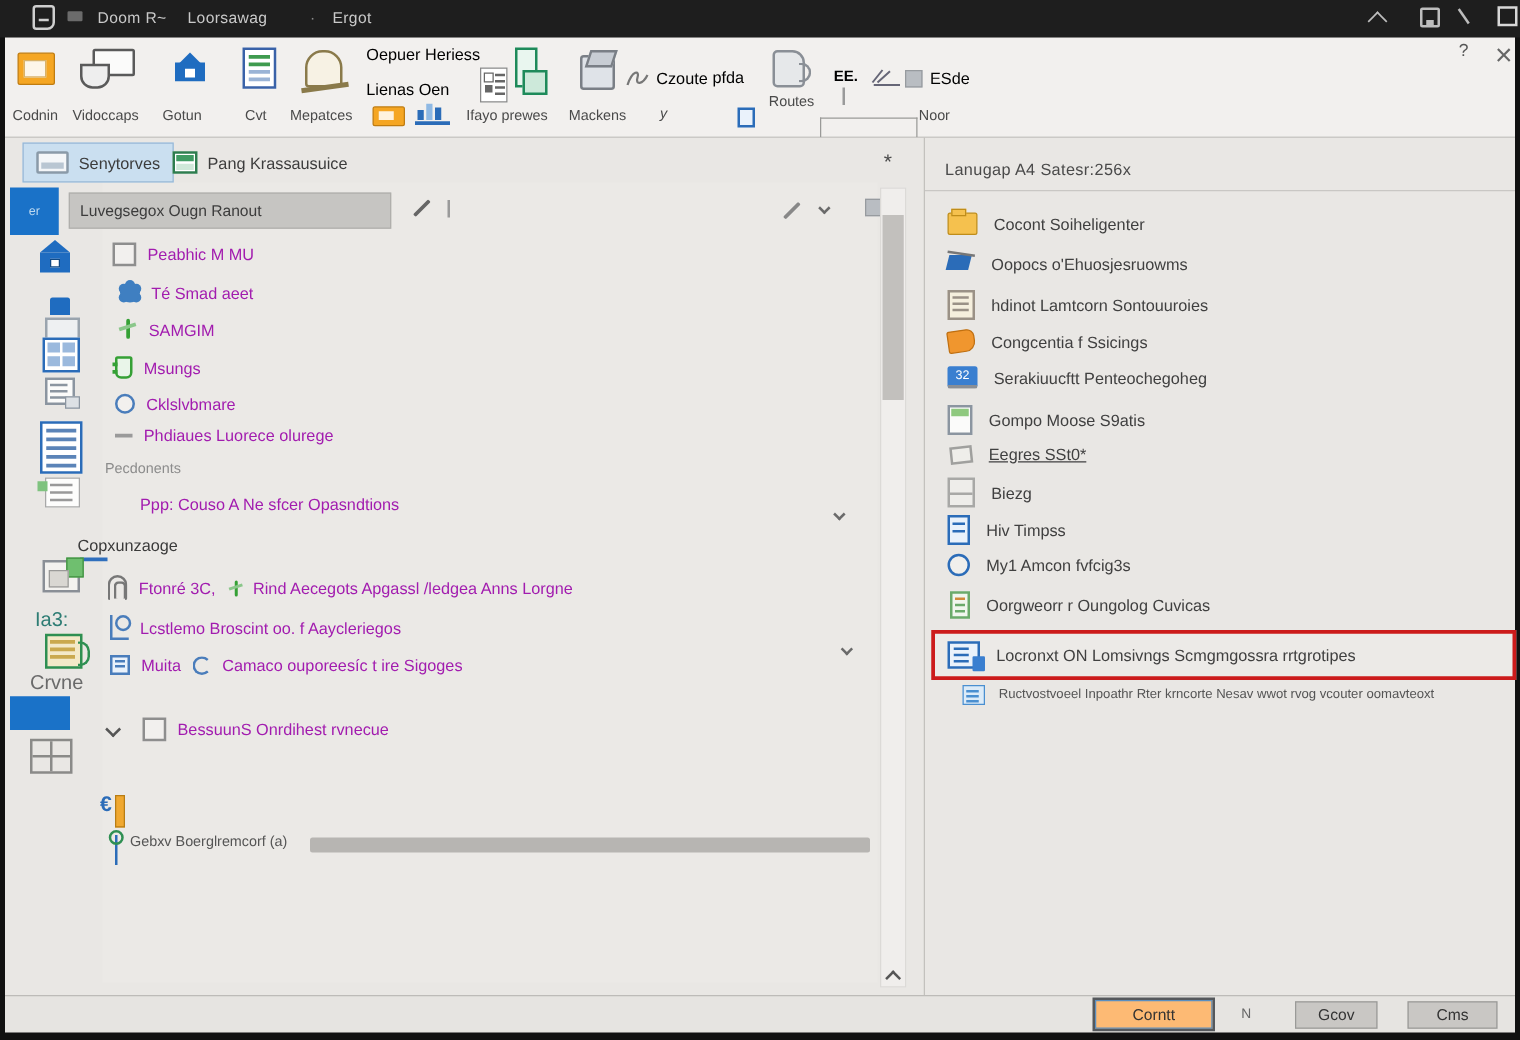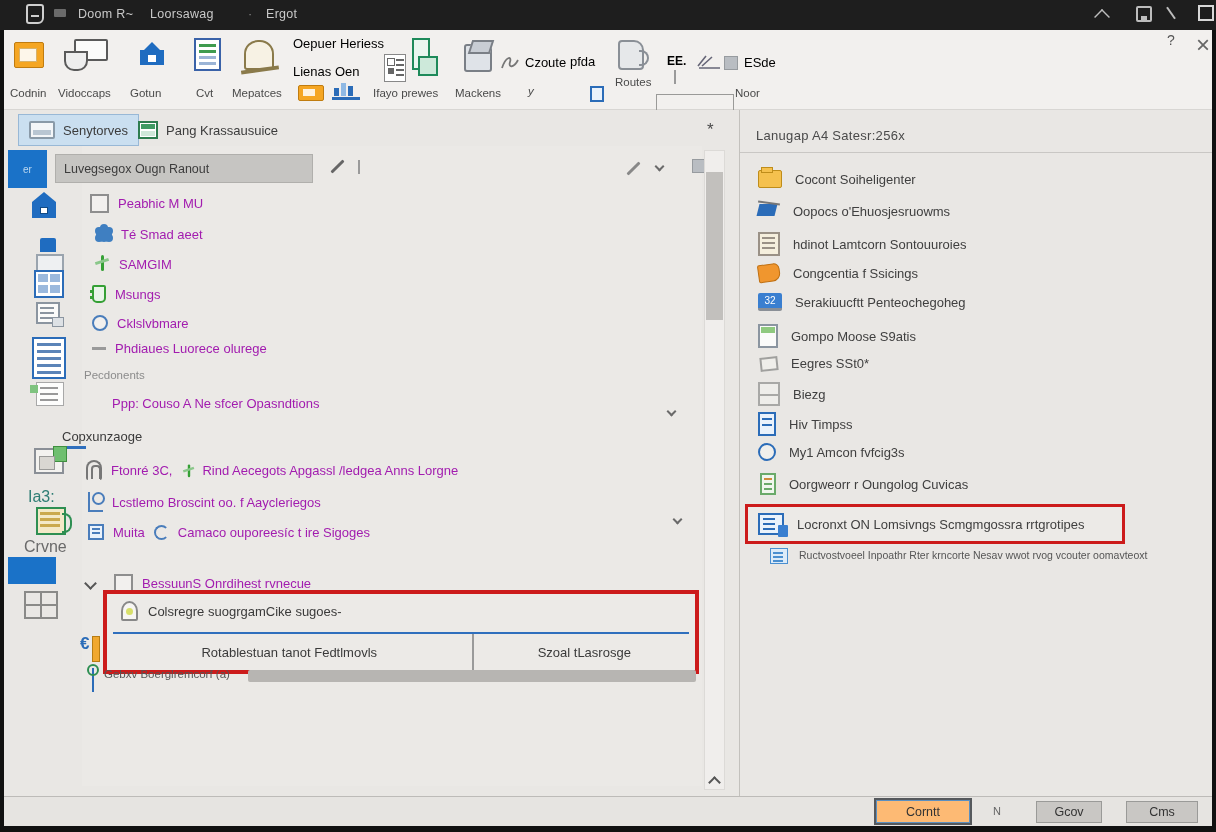--- a/index.html
+++ b/index.html
@@ -176,21 +176,21 @@
   .r-doctime { width:18px; height:24px; border:2px solid #2b6cb8; background:#eaf2fb; position:relative; }
   .r-doctime::after { content:""; position:absolute; left:2px; top:4px; width:10px; height:2px; background:#2b6cb8; box-shadow:0 6px 0 #2b6cb8; }
   .r-radio { width:18px; height:18px; border:2px solid #2b6cb8; border-radius:50%; background:#f0efec; }
   .r-green { width:16px; height:22px; border:2px solid #6aaa6a; background:#f0f6ee; position:relative; }
   .r-green::after { content:""; position:absolute; left:2px; top:3px; width:8px; height:2px; background:#d08a3a; box-shadow:0 5px 0 #6aaa6a, 0 10px 0 #6aaa6a; }
   .r-eb { width:26px; height:22px; border:2px solid #2b6cb8; background:#eaf2fb; position:relative; }
   .r-eb::before { content:""; position:absolute; left:3px; top:3px; width:12px; height:2px; background:#2b6cb8; box-shadow:0 5px 0 #2b6cb8, 0 10px 0 #2b6cb8; }
   .r-eb::after { content:""; position:absolute; right:-6px; bottom:-4px; width:10px; height:12px; background:#3a7fd0; border-radius:1px; }
   .r-note-ico { width:18px; height:16px; border:1px solid #4a8fd0; background:#dcebf8; position:relative; }
   .r-note-ico::after { content:""; position:absolute; left:2px; top:3px; width:10px; height:2px; background:#4a8fd0; box-shadow:0 4px 0 #4a8fd0, 0 8px 0 #4a8fd0; }
-  .redbox2 { position:absolute; left:741px; top:394px; width:380px; height:40px; border:3px solid #cc1b1b; background:#eceae7; }
+  .redbox2 { position:absolute; left:741px; top:394px; width:468px; height:40px; border:3px solid #cc1b1b; background:#eceae7; }
   .rnote { position:absolute; left:795px; top:439px; width:385px; font-size:10.5px; color:#555; line-height:12px; white-space:nowrap; }
 
   
   .footerbar { position:absolute; left:4px; top:796px; width:1208px; height:30px; background:#e6e4e1; border-top:1px solid #bdbbb8; }
   .btn { position:absolute; font-size:12.5px; color:#333; text-align:center; border:1px solid #9a9a98; background:#c9c7c4; }
   .btn.primary { background:#fdba74; border:1px solid #5b8fc0; outline:2px solid #55585c; }
   .nhint { position:absolute; left:989px; top:8px; font-size:11px; color:#666; }
 </style>
 </head>
 <body>
@@ -336,31 +336,20 @@
       <span>Muita</span>
       <span class="circ-arrow"></span>
       <span>Camaco ouporeesíc t ire Sigoges</span>
     </div>
     <div class="row" style="left:82px;top:464px;">
       <span class="chev"></span>
       <span class="cb" style="margin-left:10px;"></span>
       <span>BessuunS Onrdihest rvnecue</span>
     </div>
 
-    <div class="redbox1">
-      <div class="rb1-title">
-        <span class="leafico"></span>
-        <span>Colsregre suogrgamCike sugoes-</span>
-      </div>
-      <div class="rb1-line"></div>
-      <div class="rb1-cols">
-        <div class="rb1-col c1">Rotablestuan tanot Fedtlmovls</div>
-        <div class="rb1-col c2">Szoal tLasrosge</div>
-      </div>
-    </div>
 
     <span class="s-euro">€</span>
     <span class="s-anchor"></span>
     <div class="row" style="left:100px;top:558px;font-size:11.5px;color:#555;">
       <span>Gebxv Boerglremcorf (a)</span>
     </div>
     <div class="graybar"></div>
 
     <span class="s-house">
         <span class="dot"></span>
@@ -403,21 +392,21 @@
       <span>Congcentia f Ssicings</span>
     </div>
     <div class="rrow" style="left:754px;top:183px;justify-content:center;">
       <span class="r-num">32</span>
       <span>Serakiuucftt Penteochegoheg</span>
     </div>
     <div class="rrow" style="left:754px;top:214px;">
       <span class="r-docg"></span>
       <span>Gompo Moose S9atis</span>
     </div>
-    <div class="rrow" style="left:756px;top:246px;">
+    <div class="rrow" style="left:756px;top:246px;text-decoration:underline;">
       <span class="r-small"></span>
       <span>Eegres SSt0*</span>
     </div>
     <div class="rrow" style="left:754px;top:272px;">
       <span class="r-empty"></span>
       <span>Biezg</span>
     </div>
     <div class="rrow" style="left:754px;top:302px;">
       <span class="r-doctime"></span>
       <span>Hiv Timpss</span>

